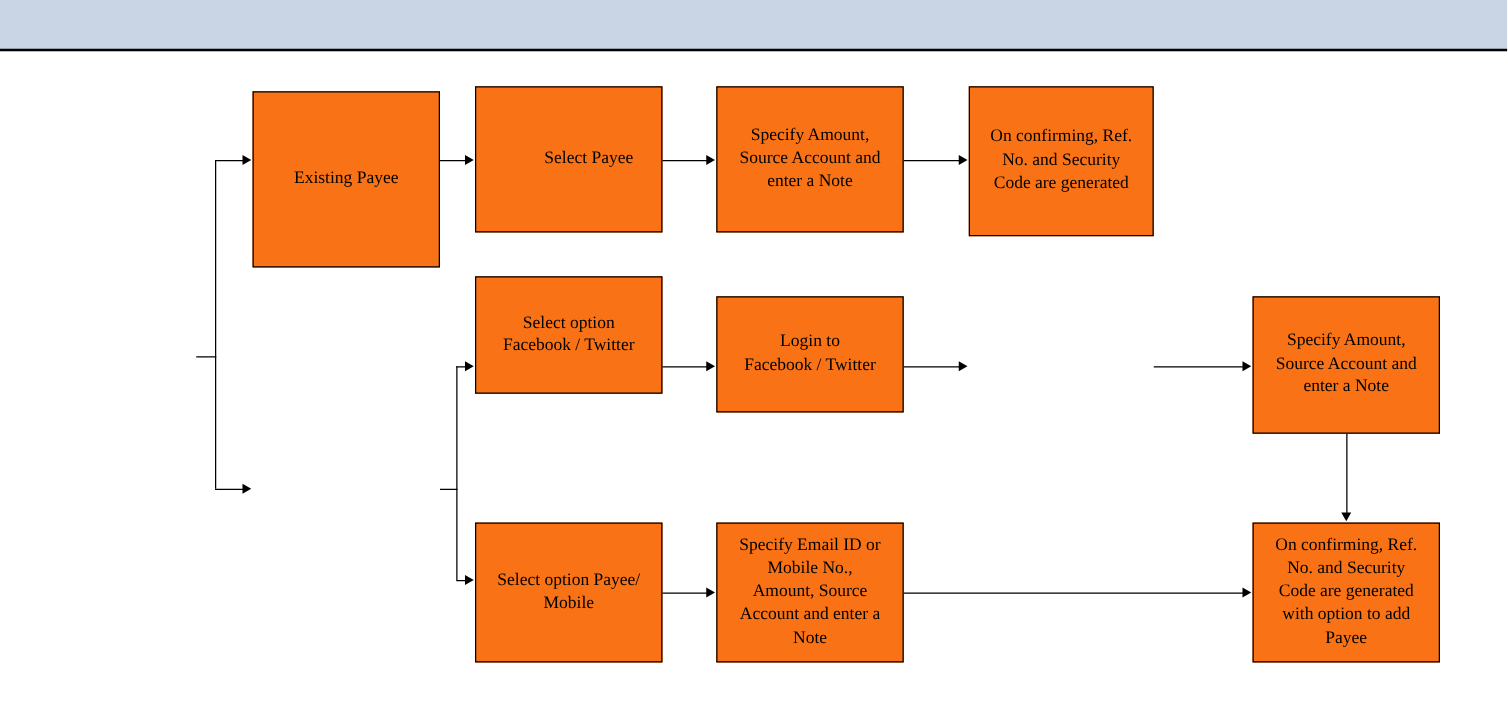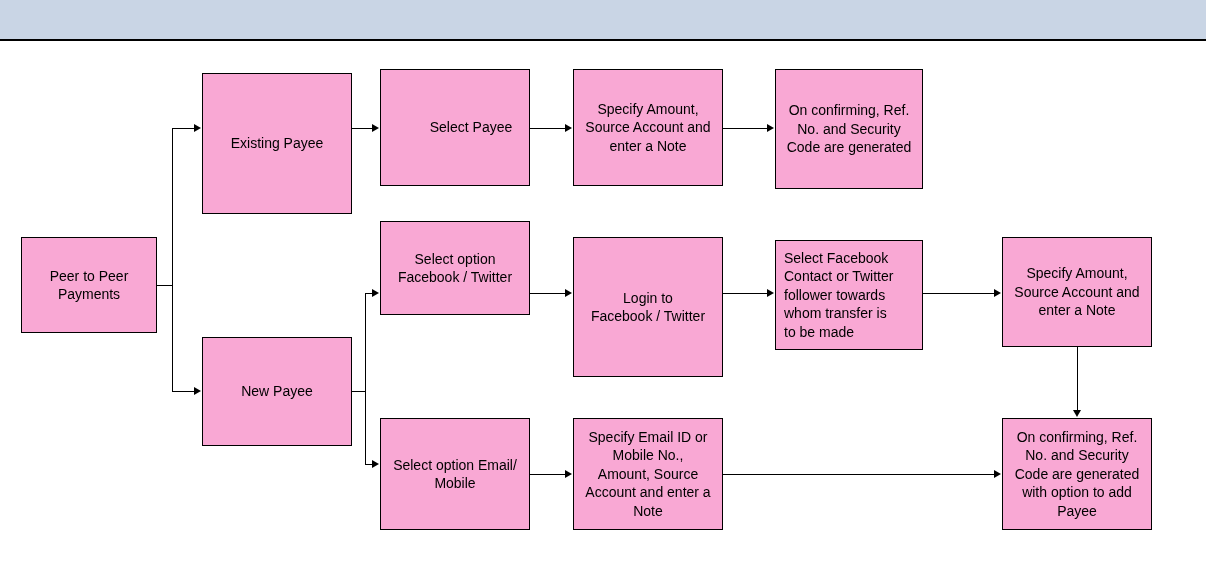--- a/index.html
+++ b/index.html
@@ -41,27 +41,28 @@
     font-weight: bold;
     color: #1b1b1b;
     letter-spacing: 0.1px;
   }
 
   
   .node {
     position: absolute;
     box-sizing: border-box;
     border: 1px solid #000000;
-    background: #f9a8d4;
+    background: #f97316;
     display: flex;
     align-items: center;
     justify-content: center;
     color: #000000;
     font-size: 14px;
     line-height: 1.32;
+    font-family: Liberation Serif, serif;
   }
   .node .node-label {
     display: block;
     width: 100%;
     padding: 0 5px;
     box-sizing: border-box;
     white-space: pre-line;
   }
   .align-center .node-label { text-align: center; }
   .align-left .node-label   { text-align: left; padding-left: 8px; }
@@ -93,24 +94,20 @@
     border-top: 7px solid #000000;
   }
 </style>
 </head>
 <body>
 
 <div id="canvas">
 
   <div class="header-band"></div>
 
-  <div class="node align-center" style="left:21px; top:237px; width:136px; height:96px;">
-    <span class="node-label">Peer to Peer
-Payments</span>
-  </div>
 
   <div class="node align-center" style="left:202px; top:73px; width:150px; height:141px;">
     <span class="node-label">Existing Payee</span>
   </div>
 
   <div class="node align-center" style="left:380px; top:69px; width:150px; height:117px;padding-left:32px;">
     <span class="node-label">Select Payee</span>
   </div>
 
   <div class="node align-center" style="left:573px; top:69px; width:150px; height:117px;">
@@ -118,50 +115,40 @@
 Source Account and
 enter a Note</span>
   </div>
 
   <div class="node align-center" style="left:775px; top:69px; width:148px; height:120px;">
     <span class="node-label">On confirming, Ref.
 No. and Security
 Code are generated</span>
   </div>
 
-  <div class="node align-center" style="left:202px; top:337px; width:150px; height:109px;">
-    <span class="node-label">New Payee</span>
-  </div>
 
   <div class="node align-center" style="left:380px; top:221px; width:150px; height:94px;">
     <span class="node-label">Select option
 Facebook / Twitter</span>
   </div>
 
-  <div class="node align-center" style="left:573px; top:237px; width:150px; height:140px;">
+  <div class="node align-center" style="left:573px; top:237px; width:150px; height:93px;">
     <span class="node-label">Login to
 Facebook / Twitter</span>
   </div>
 
-  <div class="node align-left" style="left:775px; top:240px; width:148px; height:110px;">
-    <span class="node-label">Select Facebook
-Contact or Twitter
-follower towards
-whom transfer is
-to be made</span>
-  </div>
 
   <div class="node align-center" style="left:1002px; top:237px; width:150px; height:110px;">
     <span class="node-label">Specify Amount,
 Source Account and
 enter a Note</span>
   </div>
 
   <div class="node align-center" style="left:380px; top:418px; width:150px; height:112px;">
-    <span class="node-label">Select option Email/
+    <span class="node-label">Select option Payee/
 Mobile</span>
   </div>
 
   <div class="node align-center" style="left:573px; top:418px; width:150px; height:112px;">
     <span class="node-label">Specify Email ID or
 Mobile No.,
 Amount, Source
 Account and enter a
 Note</span>
   </div>

